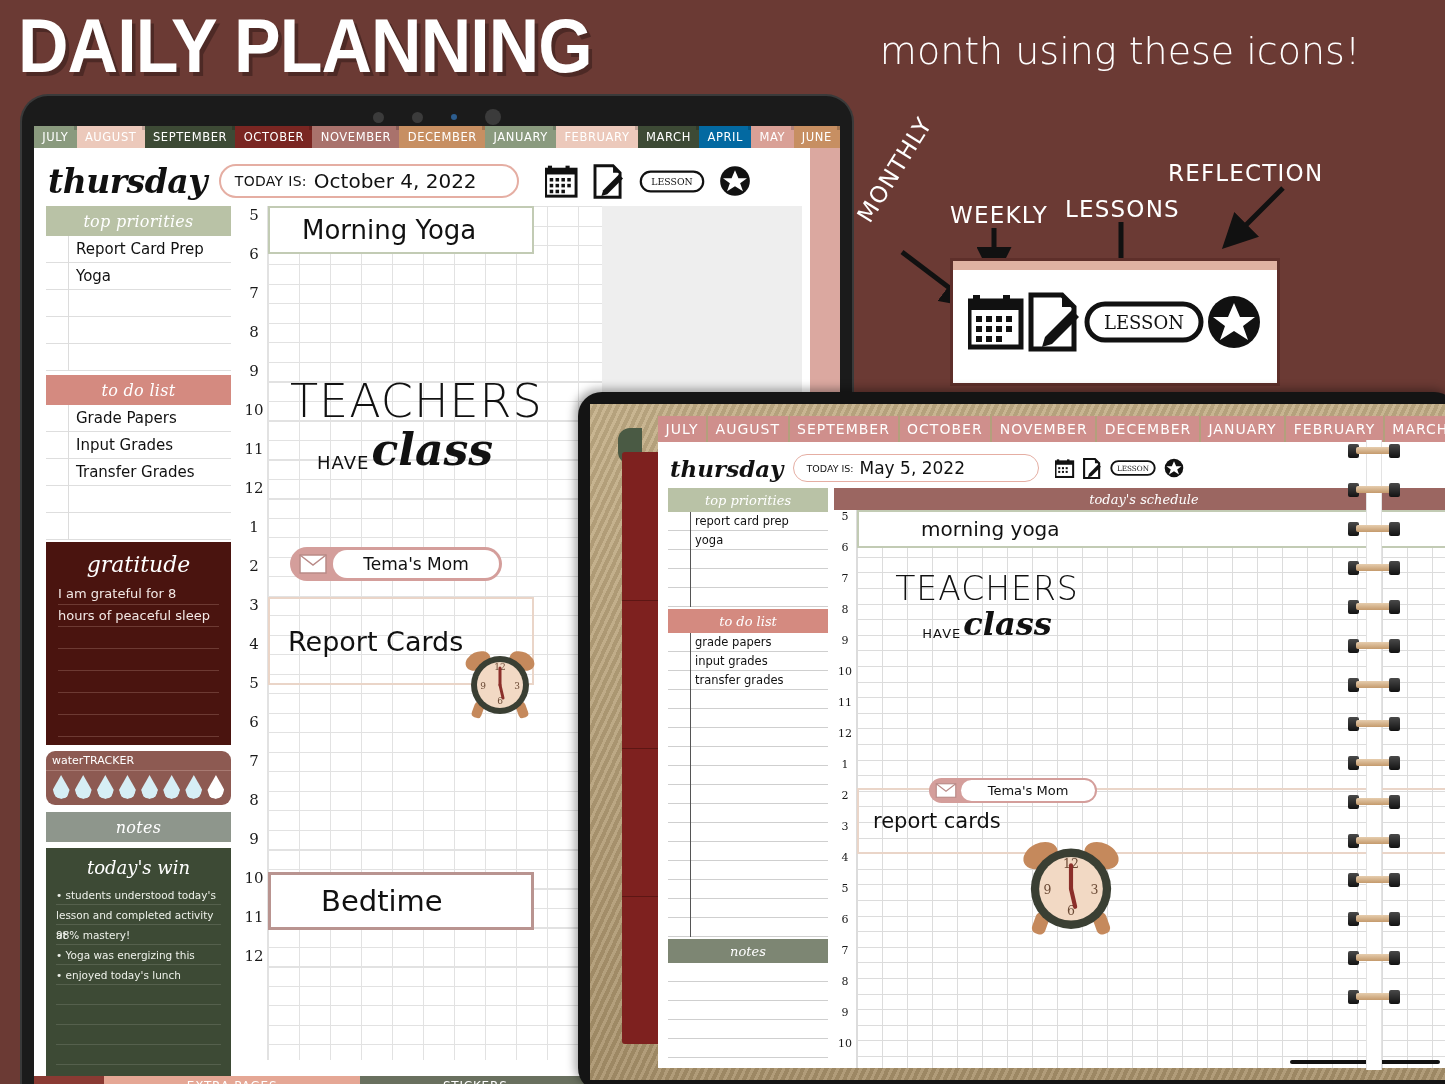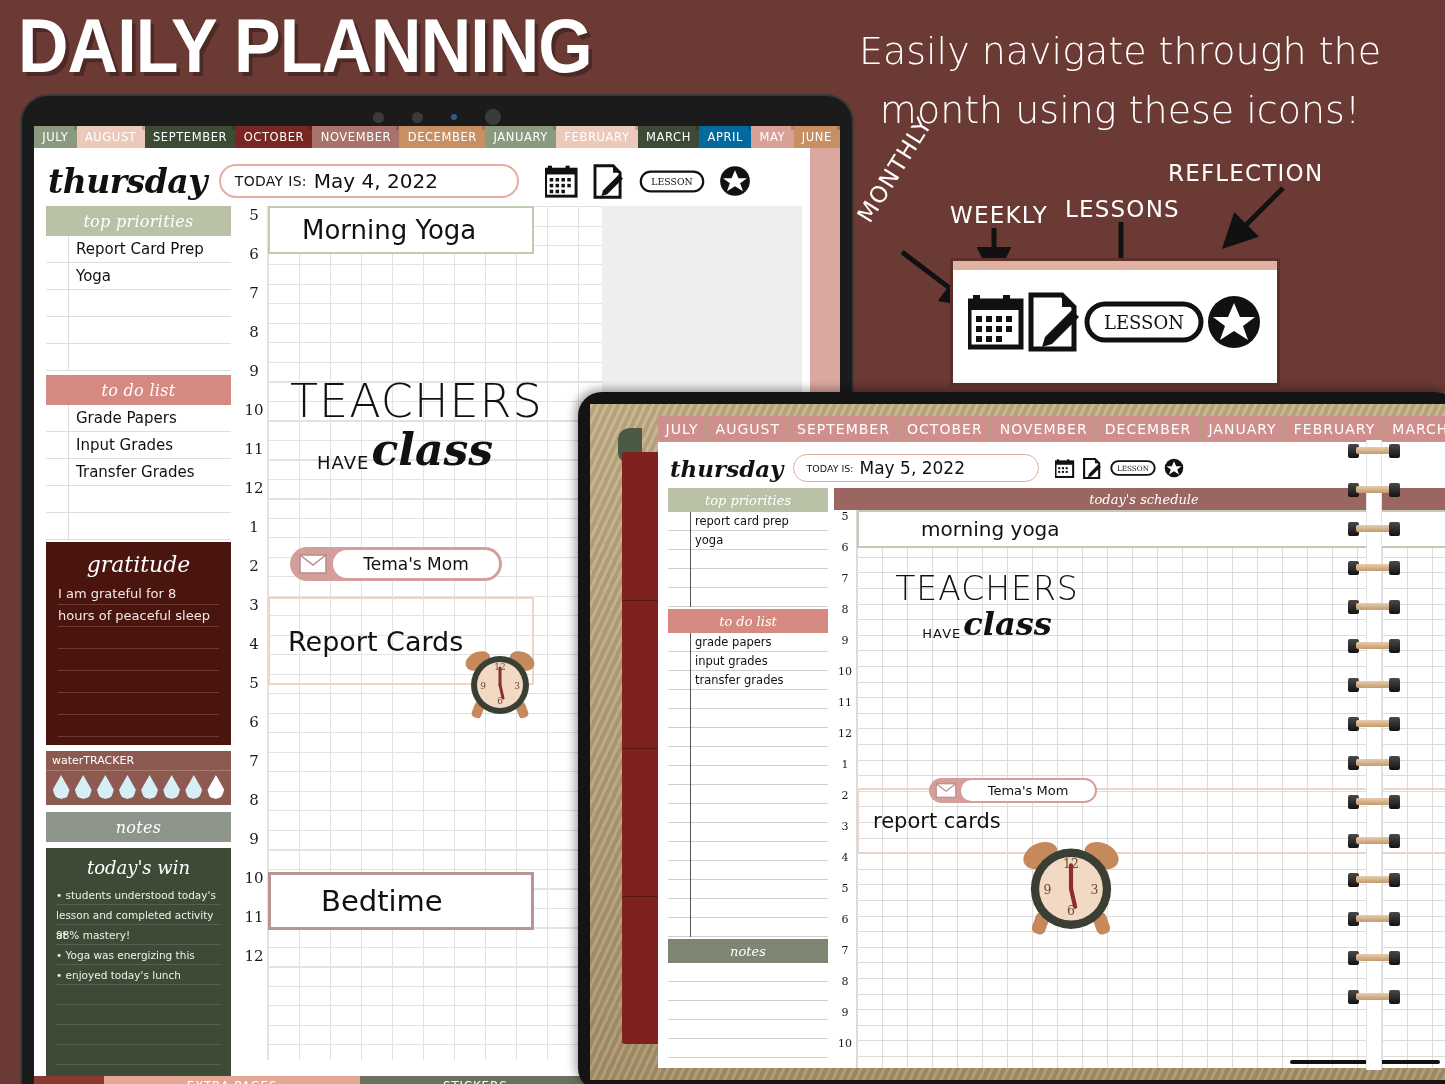--- a/index.html
+++ b/index.html
@@ -139,21 +139,21 @@
   .grat{background:#4a140f; padding:6px 0 8px 0; margin-top:2px;}
   .grat h4{
     color:#fff; text-align:center; font-family:"DejaVu Serif", serif;
     font-style:italic; font-size:22px; font-weight:normal; padding:4px 9px 6px;
   }
   .grat .gl{height:22px; border-bottom:1px solid #6d3a33; margin:0 12px;}
   .grat .gl span{color:#f3e9e6; font-size:13px; line-height:22px;
     font-family:"DejaVu Sans", sans-serif;}
 
   
-  .water{background:#8d5a52; margin-top:6px;}
+  .water{background:#8d5a52; margin-top:6px;border-radius:9px;}
   .water .wt{color:#fff; font-size:11px; padding:3px 6px;
     font-family:"DejaVu Sans", sans-serif; border-bottom:1px solid #a87a72;}
   .water .wt i{font-style:normal;}
   .drops{display:flex; justify-content:space-around; padding:4px 4px 6px;}
   .drop{width:17px;height:24px;background:#d6eef5;
         border-radius:50% 50% 50% 50% / 60% 60% 40% 40%;
         clip-path:polygon(50% 0,100% 62%,85% 95%,50% 100%,15% 95%,0 62%);}
   .drop.empty{background:#ffffff;}
 
   .notes-hd{background:#8e968c; margin-top:7px;}
@@ -294,21 +294,20 @@
     font-family:"DejaVu Sans", sans-serif;}
   .tr-homebar{position:absolute; right:18px; bottom:4px; width:150px; height:4px;
     background:#111; border-radius:2px;}
 </style>
 </head>
 <body>
 
 <div class="headline">DAILY PLANNING</div>
 
 <div class="subhead">
-  <div>Easily navigate through the</div>
   <div>month using these icons!</div>
 </div>
 
 <div class="calloutlbl" id="lbl-monthly">MONTHLY</div>
 <div class="calloutlbl" id="lbl-weekly">WEEKLY</div>
 <div class="calloutlbl" id="lbl-lessons">LESSONS</div>
 <div class="calloutlbl" id="lbl-reflect">REFLECTION</div>
 
 <div class="arrow" style="left:900px;top:250px;">
   <svg width="90" height="70">
@@ -403,21 +402,21 @@
         <div class="m" style="background: rgb(199, 143, 98);">JUNE</div>
       </div>
 
     <div class="lt-body">
       <div class="lt-main">
 
         <div class="dayrow">
           <div class="dayname">thursday</div>
           <div class="datebox">
             <span class="datelbl">TODAY IS:</span>
-            <span class="dateval">May 4, 2022</span>
+            <span class="dateval">October 4, 2022</span>
           </div>
           <div class="hdr-icons">
             <span class="ico">
               <svg width="34" height="33" viewBox="0 0 58 56">
                   <rect x="5" y="1" width="7" height="8" fill="#111"></rect>
                   <rect x="35" y="1" width="7" height="8" fill="#111"></rect>
                   <rect x="1" y="7" width="52" height="46" fill="none" stroke="#111" stroke-width="5"></rect>
                   <rect x="1" y="7" width="52" height="9" fill="#111"></rect>
                   <g fill="#111">
                     <rect x="8" y="22" width="6" height="6"></rect>

